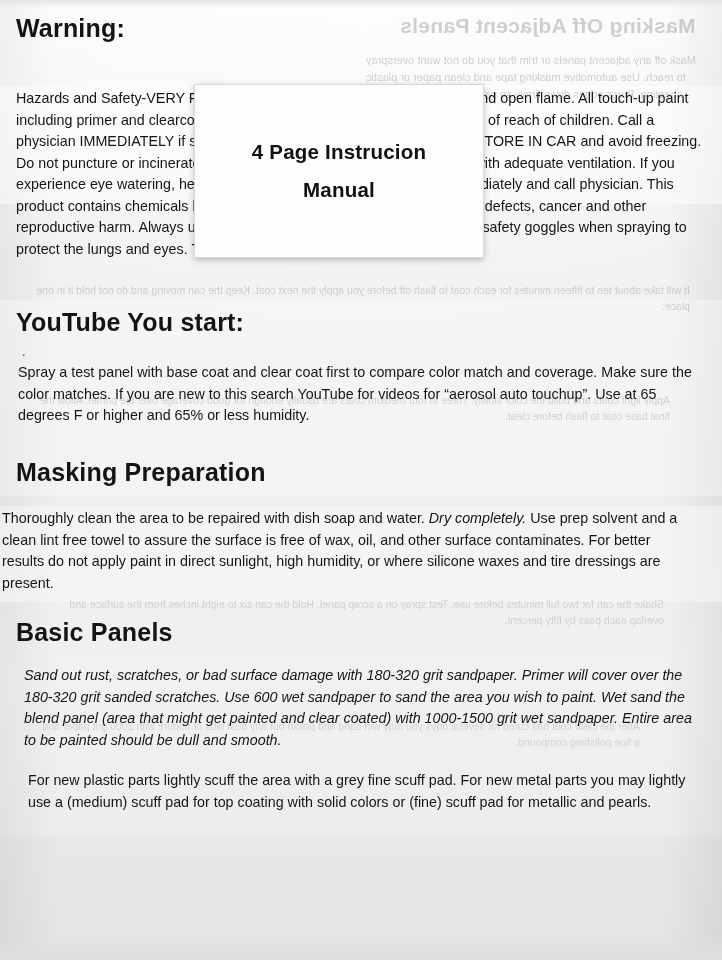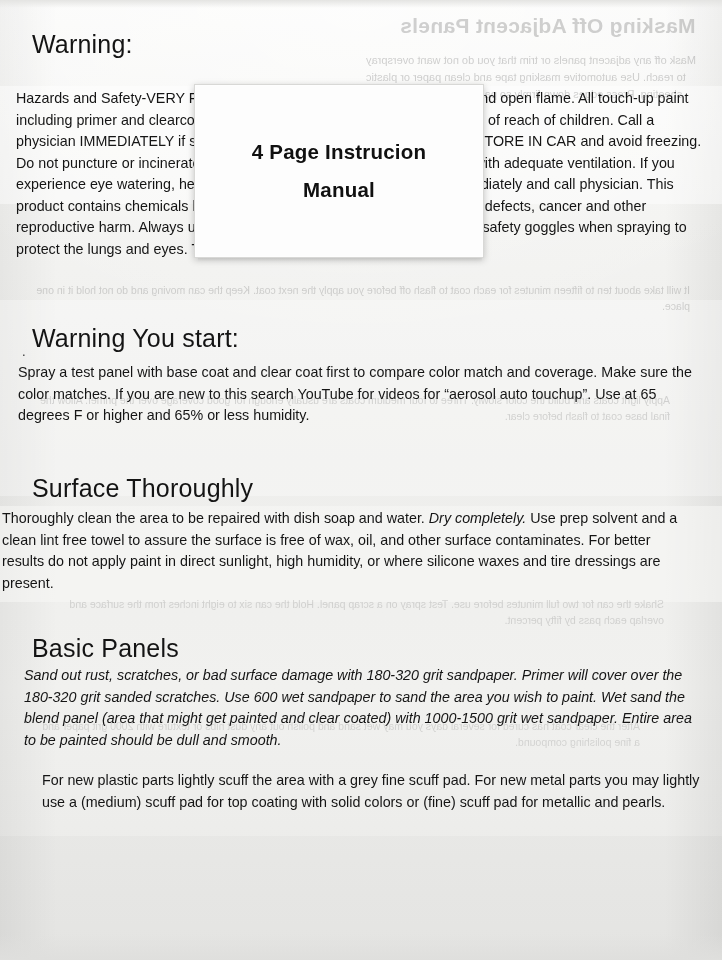--- a/index.html
+++ b/index.html
@@ -103,22 +103,22 @@
   .band-c { top: 506px; height: 96px;  background: rgba(248,248,246,0.55); }
   .band-d { top: 836px; height: 124px; background: rgba(0,0,0,0.02); }
 
   .content {
     position: absolute;
     inset: 0;
   }
 
   h1.sec {
     position: absolute;
-    margin: 16px;
-    font-weight: 400;
+    margin: 0;
+    font-weight: 700;
     font-size: 25px;
     letter-spacing: 0.2px;
     color: #141414;
   }
 
   p.body {
     position: absolute;
     margin: 0;
     font-size: 14.3px;
     line-height: 21.5px;
@@ -136,21 +136,21 @@
     font-size: 13px;
     color: #333;
   }
   .before-text { top: 362px; left: 18px; width: 680px; }
 
   .surface-title { top: 458px; left: 16px; }
   .surface-text  { top: 508px; left: 2px; width: 682px; }
 
   .sanding-title { top: 618px; left: 16px; }
   .sanding-text  { top: 665px; left: 24px; width: 676px; font-style: italic; }
-  .sanding-text2 { top: 770px; left: 42px; width: 660px; }
+  .sanding-text2 { top: 770px; left: 28px; width: 660px; }
 
   em.ital { font-style: italic; }
 
   
   .note-card {
     position: absolute;
     top: 84px;
     left: 194px;
     width: 288px;
     height: 172px;
@@ -209,25 +209,25 @@
 <div class="showthrough st-block2">It will take about ten to fifteen minutes for each coat to flash off before you apply the next coat. Keep the can moving and do not hold it in one place.</div>
 <div class="showthrough st-block3">Apply light coats and build the color slowly. Three to four medium coats are usually enough for good coverage over the primer. Allow the final base coat to flash before clear.</div>
 <div class="showthrough st-block4">Shake the can for two full minutes before use. Test spray on a scrap panel. Hold the can six to eight inches from the surface and overlap each pass by fifty percent.</div>
 <div class="showthrough st-block5">After the clear coat has cured for several days you may wet sand and polish out any dust nibs or texture with 2000 grit paper and a fine polishing compound.</div>
 
 <div class="content">
 
   <h1 class="sec warn-title">Warning:</h1>
   <p class="body warn-text">Hazards and Safety-VERY FLAMMABLE. Keep away from heat, sparks and open flame. All touch-up paint including primer and clearcoats are harmful or fatal if swallowed. Keep out of reach of children. Call a physician IMMEDIATELY if swallowed. Do not store over 120F. DO NOT STORE IN CAR and avoid freezing. Do not puncture or incinerate. Check local laws for proper disposal. Use with adequate ventilation. If you experience eye watering, headaches, or dizziness stop product use immediately and call physician. This product contains chemicals known to the State of California to cause birth defects, cancer and other reproductive harm. Always use an automotive paint respirator and WEAR safety goggles when spraying to protect the lungs and eyes. This includes the primer, paint and clearcoat.</p>
 
-  <h1 class="sec before-title">Warning You start:</h1>
+  <h1 class="sec before-title">YouTube You start:</h1>
   <div class="before-dot">.</div>
   <p class="body before-text">Spray a test panel with base coat and clear coat first to compare color match and coverage. Make sure the color matches.  If you are new to this search YouTube for videos for “aerosol auto touchup”.  Use at 65 degrees F or higher and 65% or less humidity.</p>
 
-  <h1 class="sec surface-title">Surface Thoroughly</h1>
+  <h1 class="sec surface-title">Masking Preparation</h1>
   <p class="body surface-text"><span>Thoroughly clean the area to be repaired with dish soap and water.  </span><em class="ital">Dry completely.</em><span> Use prep solvent and a clean lint free towel to assure the surface is free of wax, oil, and other surface contaminates. For better results do not apply paint in direct sunlight, high humidity, or where silicone waxes and tire dressings are present.</span></p>
 
   <h1 class="sec sanding-title">Basic Panels</h1>
   <p class="body sanding-text">Sand out rust, scratches, or bad surface damage with 180-320 grit sandpaper. Primer will cover over the 180-320 grit sanded scratches. Use 600 wet sandpaper to sand the area you wish to paint. Wet sand the blend panel (area that might get painted and clear coated) with 1000-1500 grit wet sandpaper. Entire area to be painted should be dull and smooth.</p>
   <p class="body sanding-text2">For new plastic parts lightly scuff the area with a grey fine scuff pad. For new metal parts you may lightly use a (medium) scuff pad for top coating with solid colors or (fine) scuff pad for metallic and pearls.</p>
 
 </div>
 
 <div class="note-shadow"></div>
 <div class="note-card">

